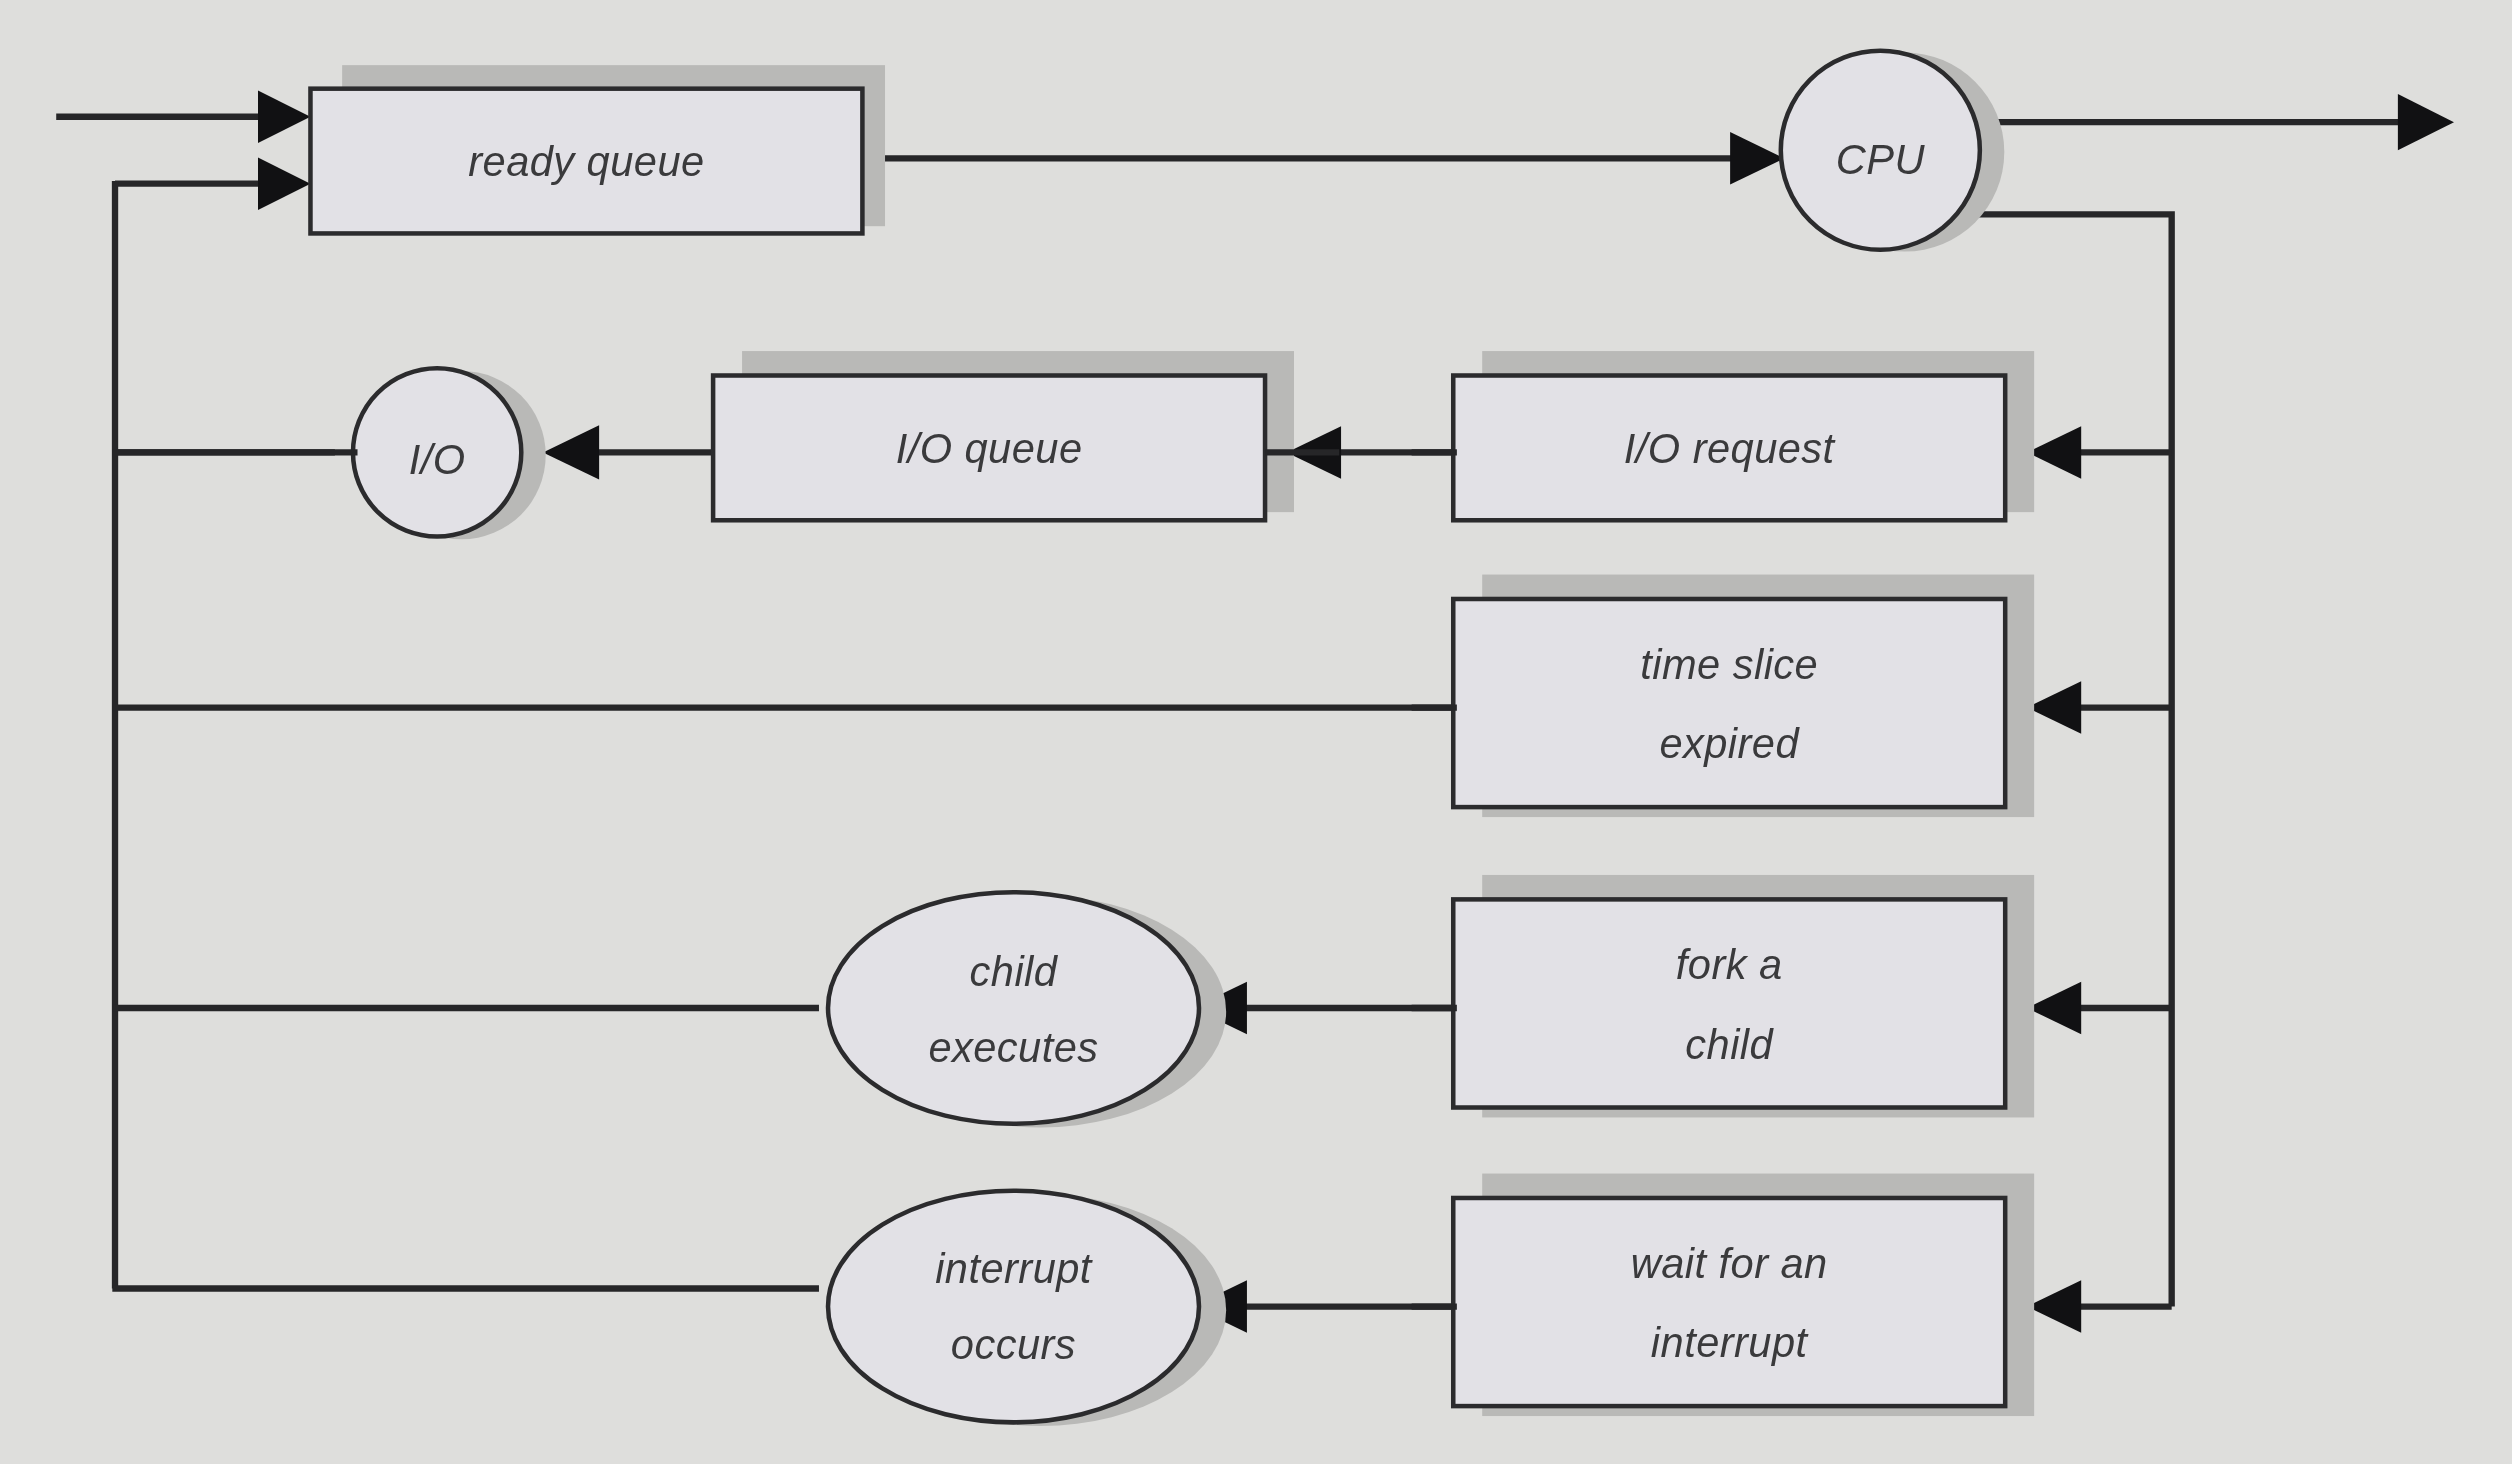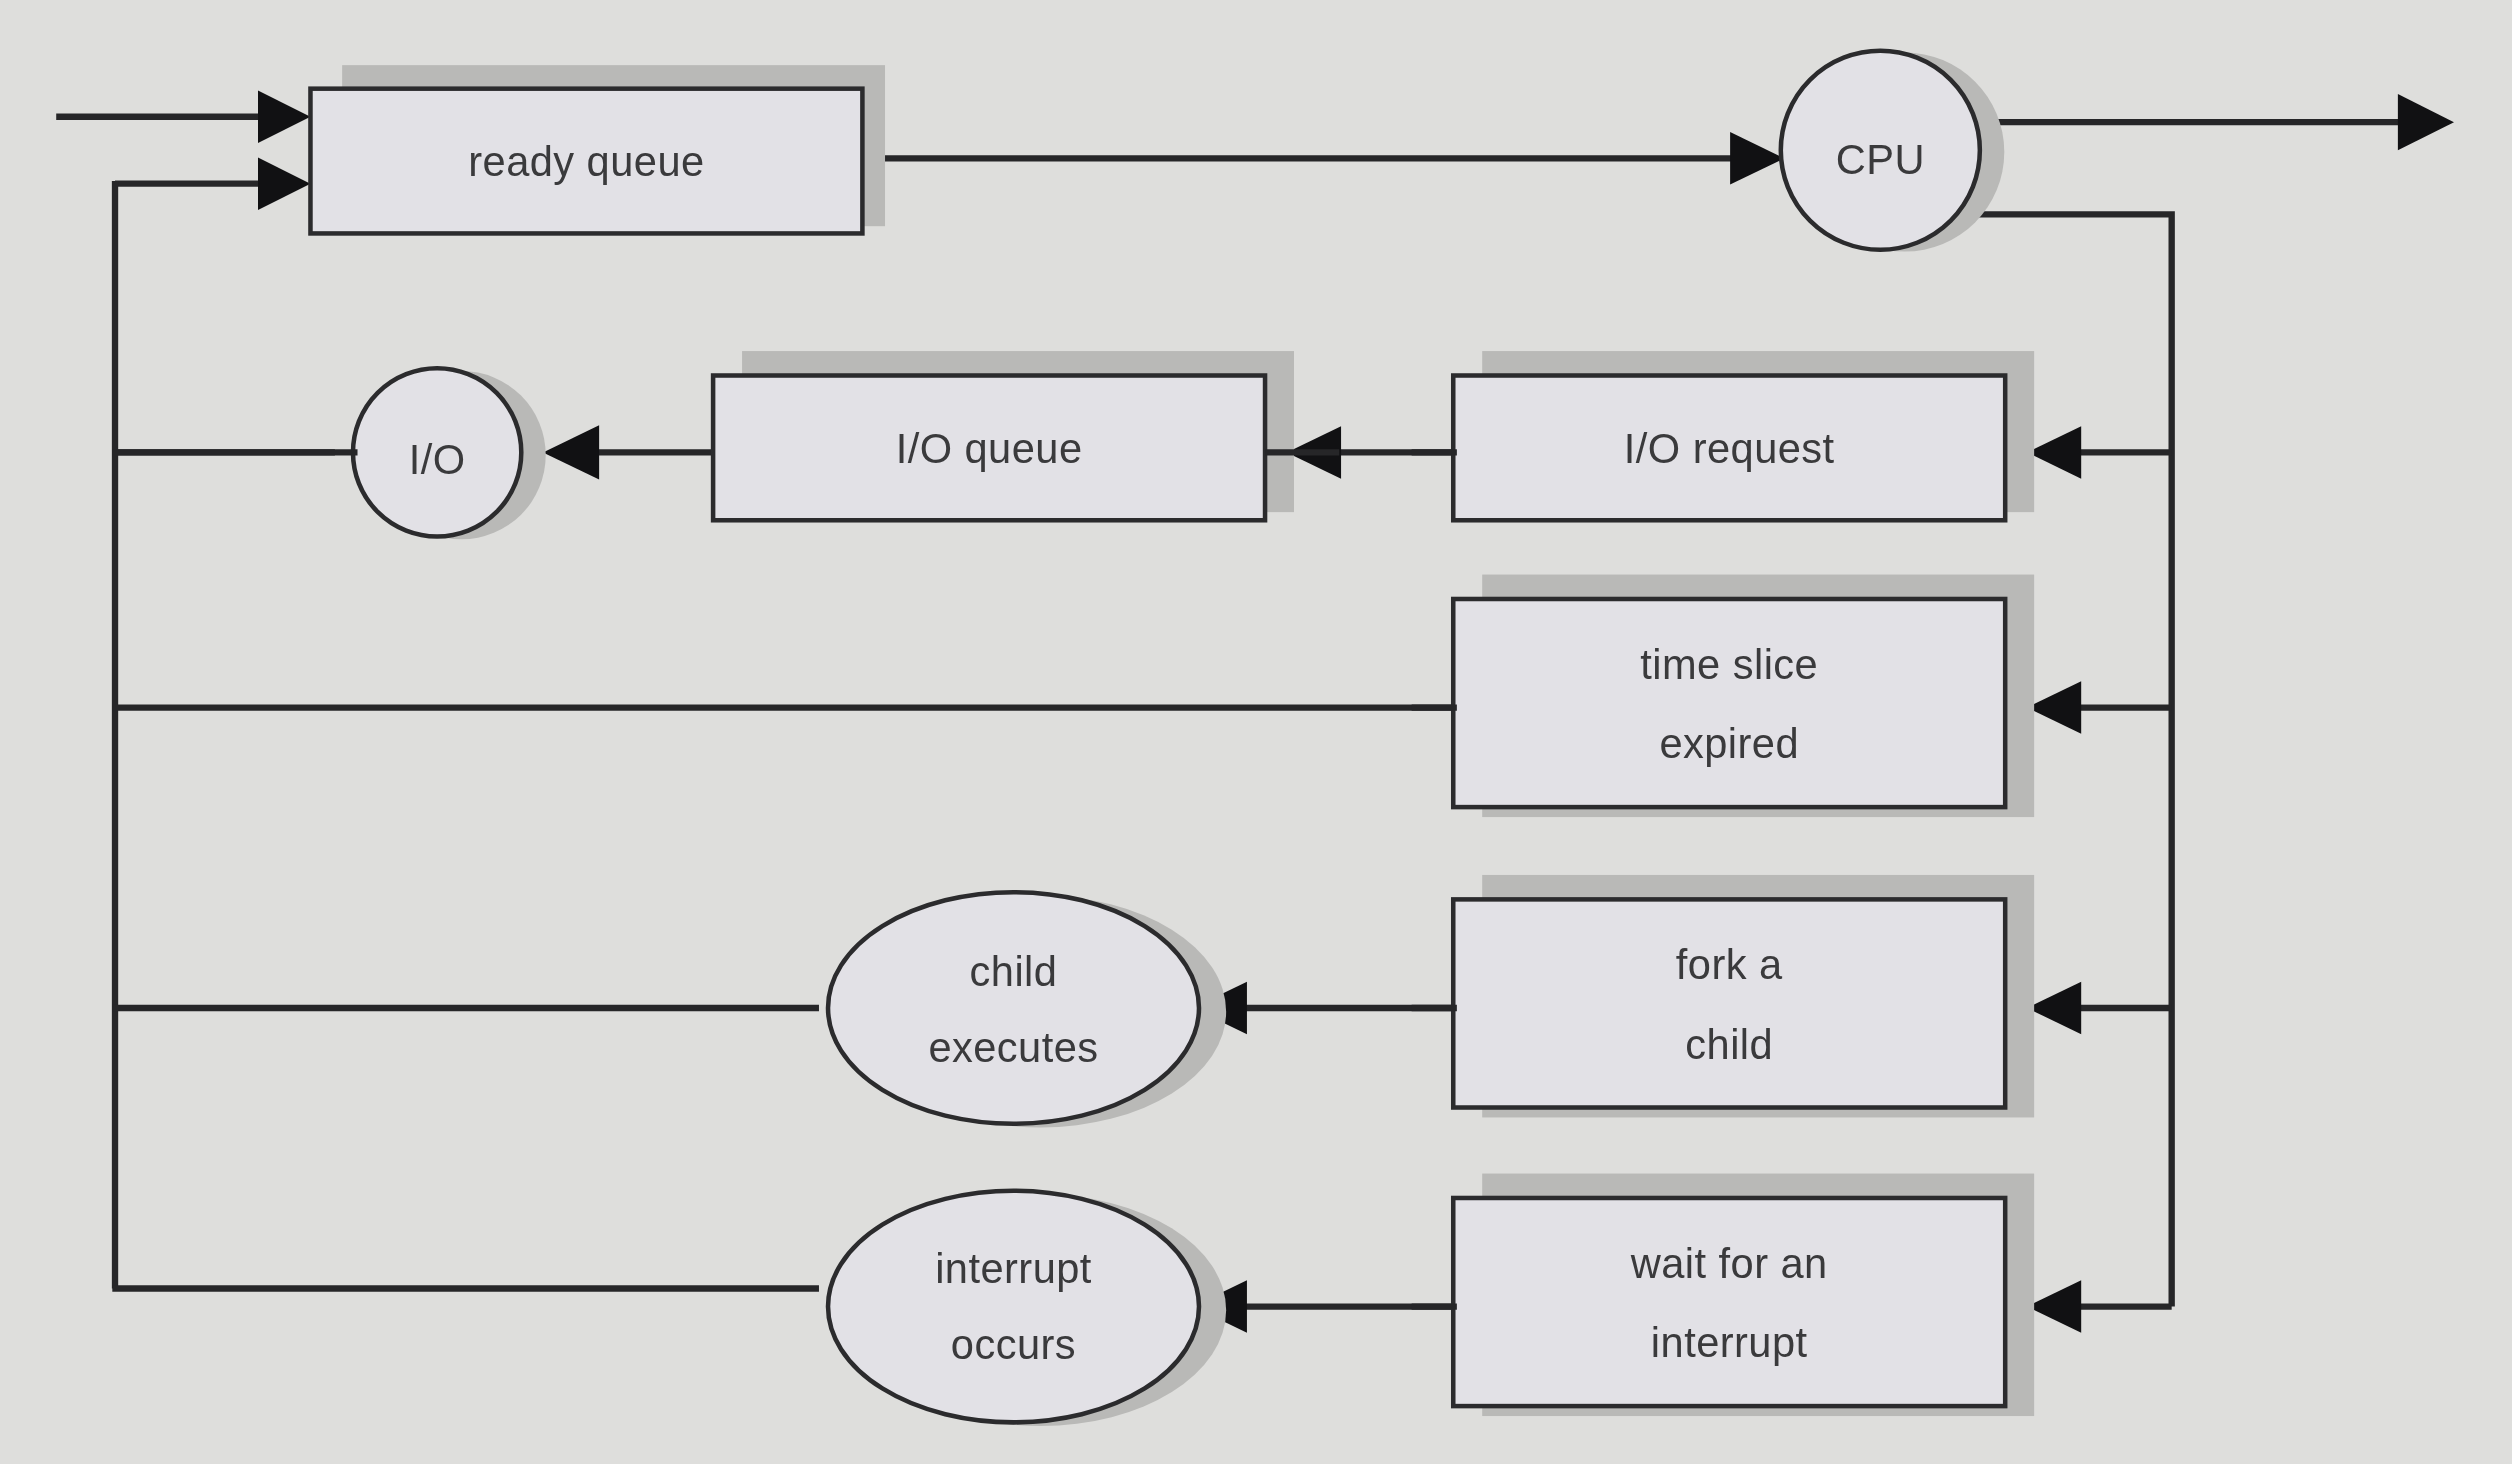--- a/index.html
+++ b/index.html
@@ -11,20 +11,21 @@
     width: 2512px;
     height: 1464px;
     overflow: hidden;
     font-family: "Liberation Sans", sans-serif;
   }
   #stage {
     position: relative;
     width: 2512px;
     height: 1464px;
     background: #dededc;
+    font-style: italic;
   }
   svg#diagram {
     position: absolute;
     left: 0;
     top: 0;
     width: 2512px;
     height: 1464px;
     display: block;
   }
   .node-label {

